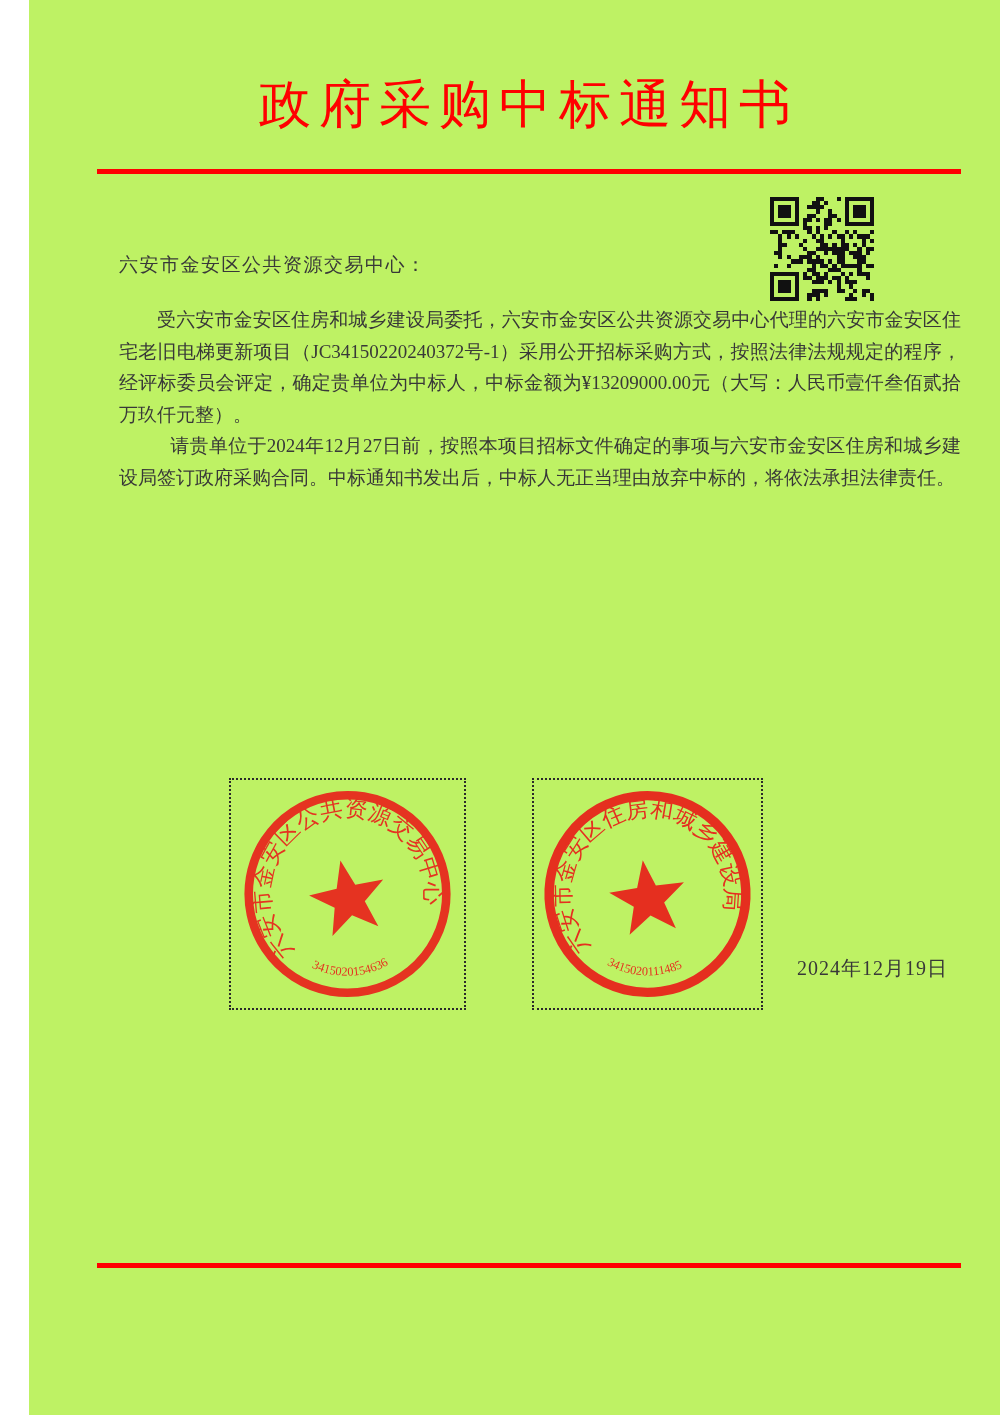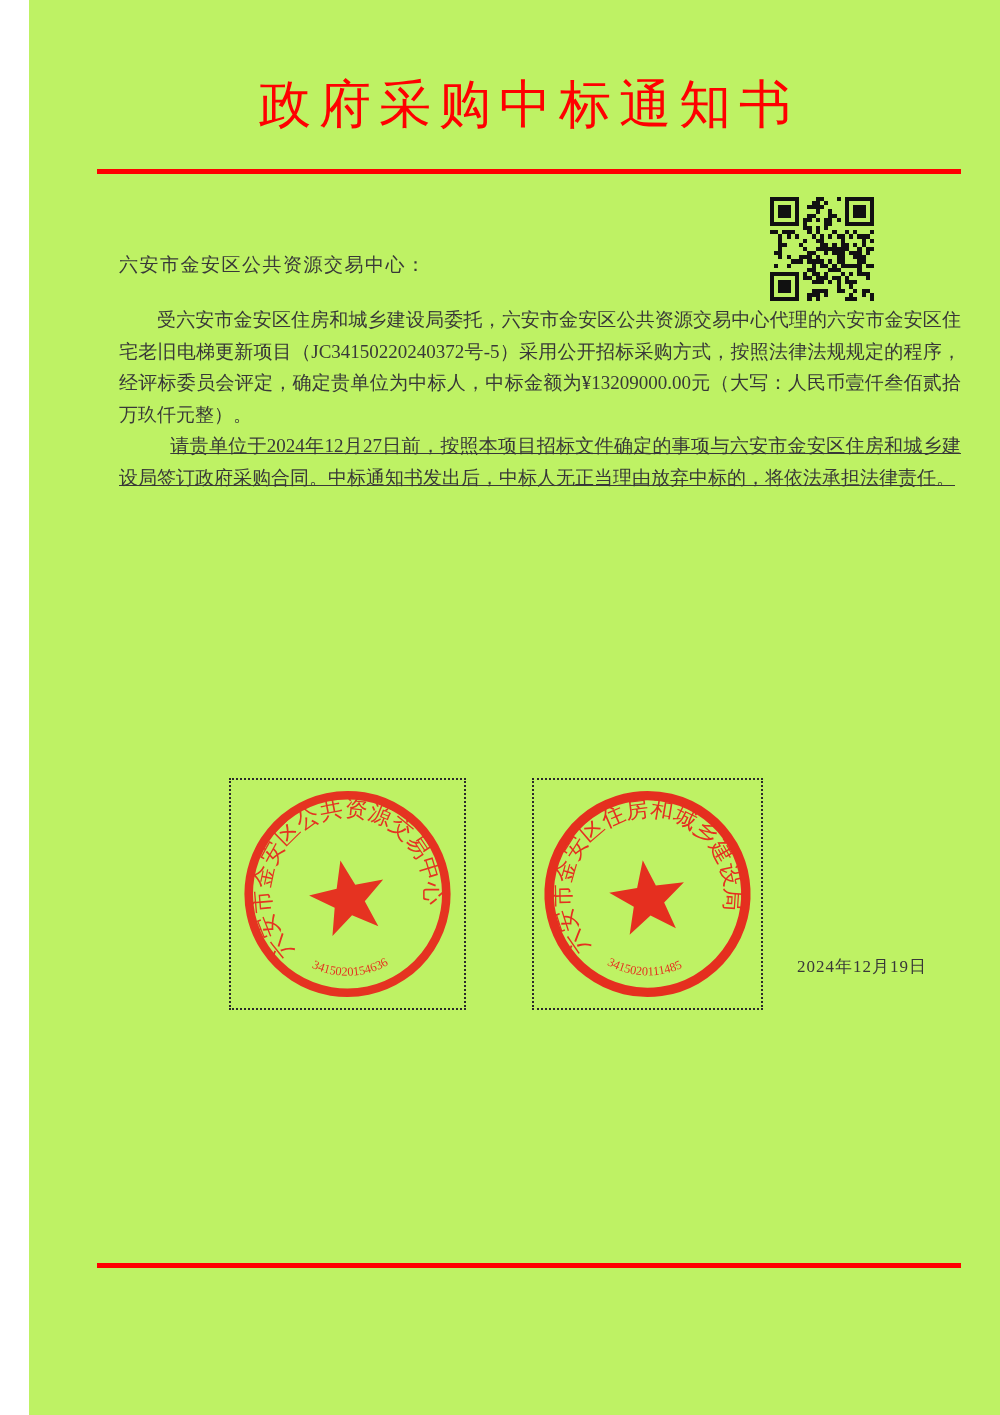--- a/index.html
+++ b/index.html
@@ -61,41 +61,41 @@
     top: 304px;
     width: 842px;
     font-size: 19px;
     line-height: 31.5px;
     color: #383838;
     text-align: justify;
     text-justify: inter-character;
   }
   .body-text p { margin: 0; }
   .para-award    { text-indent: 2em; }
-  .para-contract { text-indent: 2.7em; margin-top: 17px; text-decoration: underline; }
+  .para-contract { text-indent: 2.7em; margin-top: 17px; }
 
   .stamp-box {
     position: absolute;
     top: 778px;
     height: 232px;
     border: 2px dotted #2a2a2a;
     box-sizing: border-box;
   }
   .stamp-box-1 { left: 200px; width: 237px; }
   .stamp-box-2 { left: 503px; width: 231px; }
   .stamp-box svg { width: 100%; height: 100%; display: block; }
   .stamp-box svg text {
     font-family: "Liberation Serif", "DejaVu Serif", serif;
   }
 
   .issue-date {
     position: absolute;
     left: 768px;
     top: 955px;
-    font-size: 17px;
+    font-size: 20px;
     letter-spacing: 1px;
     color: #383838;
     white-space: nowrap;
   }
 </style>
 </head>
 <body>
 
 <div class="page">
 
@@ -305,21 +305,21 @@
         <rect x="0" y="24" width="7" height="1" fill="#111111"></rect>
         <rect x="0" y="18" width="1" height="7" fill="#111111"></rect>
         <rect x="6" y="18" width="1" height="7" fill="#111111"></rect>
         <rect x="2" y="20" width="3" height="3" fill="#111111"></rect>
       </svg>
   </div>
 
   <div class="addressee">六安市金安区公共资源交易中心：</div>
 
   <div class="body-text">
-    <p class="para-award">受六安市金安区住房和城乡建设局委托，六安市金安区公共资源交易中心代理的六安市金安区住宅老旧电梯更新项目（JC34150220240372号-5）采用公开招标采购方式，按照法律法规规定的程序，经评标委员会评定，确定贵单位为中标人，中标金额为¥13209000.00元（大写：人民币壹仟叁佰贰拾万玖仟元整）。</p>
+    <p class="para-award">受六安市金安区住房和城乡建设局委托，六安市金安区公共资源交易中心代理的六安市金安区住宅老旧电梯更新项目（JC34150220240372号-1）采用公开招标采购方式，按照法律法规规定的程序，经评标委员会评定，确定贵单位为中标人，中标金额为¥13209000.00元（大写：人民币壹仟叁佰贰拾万玖仟元整）。</p>
     <p class="para-contract">请贵单位于2024年12月27日前，按照本项目招标文件确定的事项与六安市金安区住房和城乡建设局签订政府采购合同。中标通知书发出后，中标人无正当理由放弃中标的，将依法承担法律责任。</p>
   </div>
 
   <div class="stamp-box stamp-box-1">
     <svg viewBox="0 0 240 240">
       <g transform="rotate(-12 120 120)" opacity="0.93">
         <circle cx="120" cy="120" r="104" fill="none" stroke-width="9" stroke="#e8251c"></circle>
         <path id="arc-top-1" d="M 52.8,167.1 A 82,82 0 1 1 187.2,167.1" fill="none"></path>
         <text font-size="24" fill="#e8251c">
           <textPath href="#arc-top-1">六安市金安区公共资源交易中心</textPath>

